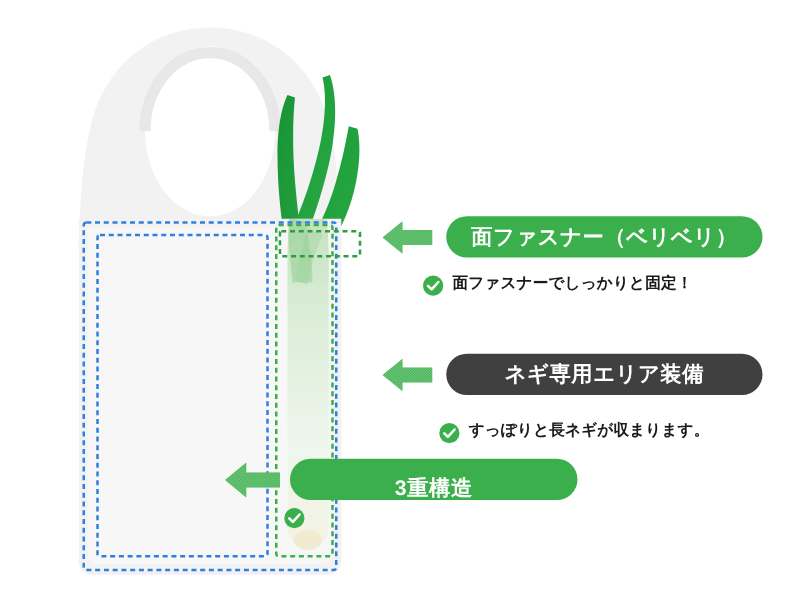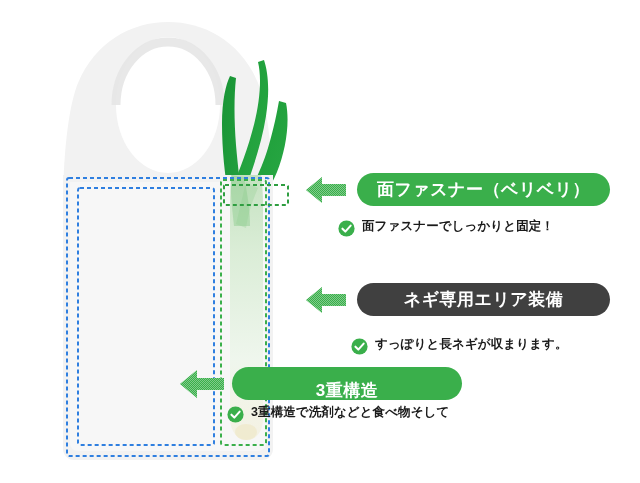--- a/index.html
+++ b/index.html
@@ -263,18 +263,17 @@
     <div class="pill" style="background:#3aaf4b;align-items:flex-end;">
       <span class="pill-label">3重構造</span>
     </div>
 
     <div class="sub">
       <svg class="check-icon" viewBox="0 0 20 20" xmlns="http://www.w3.org/2000/svg">
         <circle cx="10" cy="10" r="9.5" fill="#3aaf4b"></circle>
         <path d="M5.2,10.2 L8.6,13.6 L14.9,6.6" fill="none" stroke="#ffffff" stroke-width="2.4" stroke-linecap="round" stroke-linejoin="round"></path>
       </svg>
       <span class="sub-text">
-        <span>3重構造で洗剤などと食べ物そして</span>
       </span>
     </div>
   </div>
 
 </div>
 
 </body></html>

